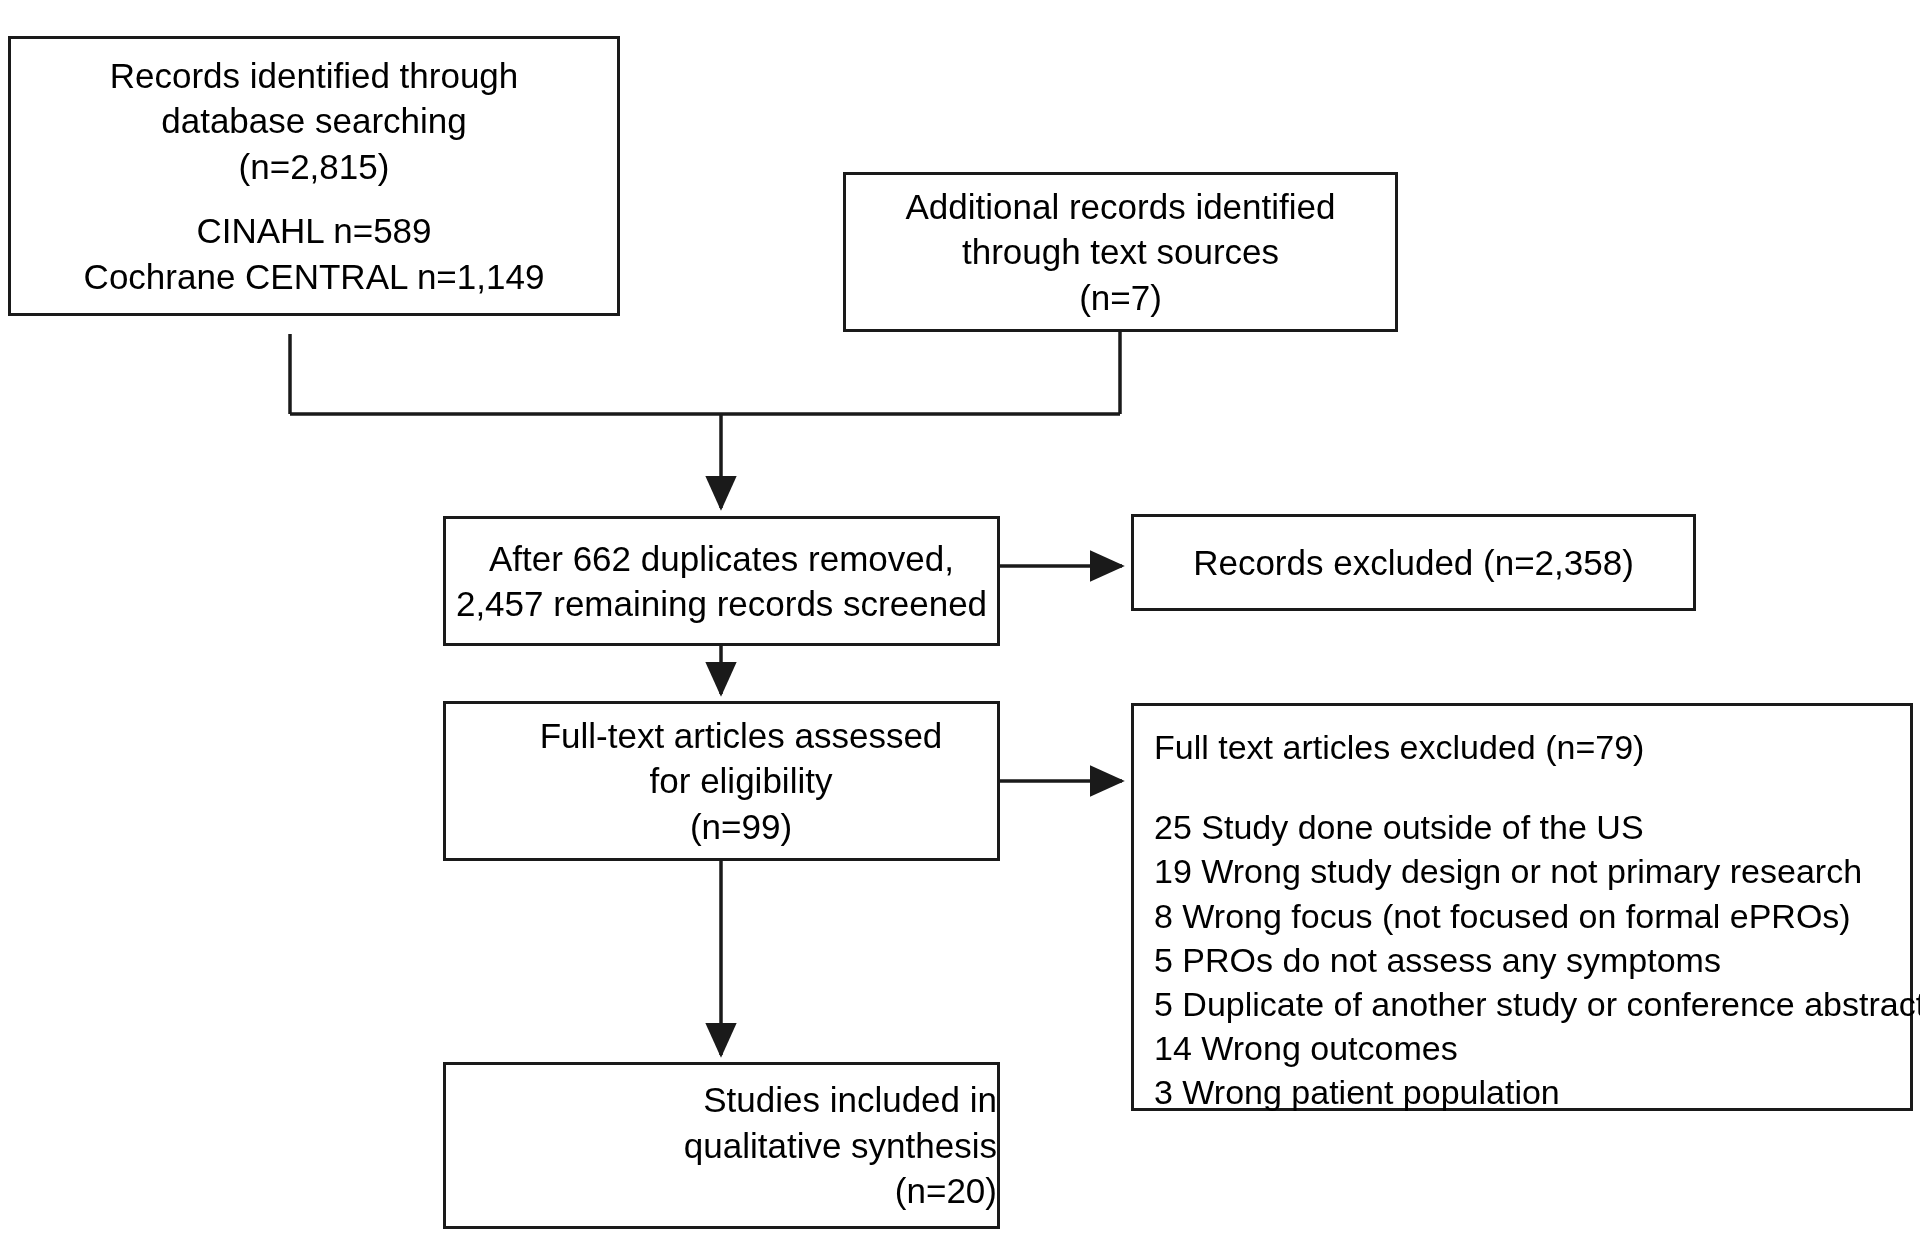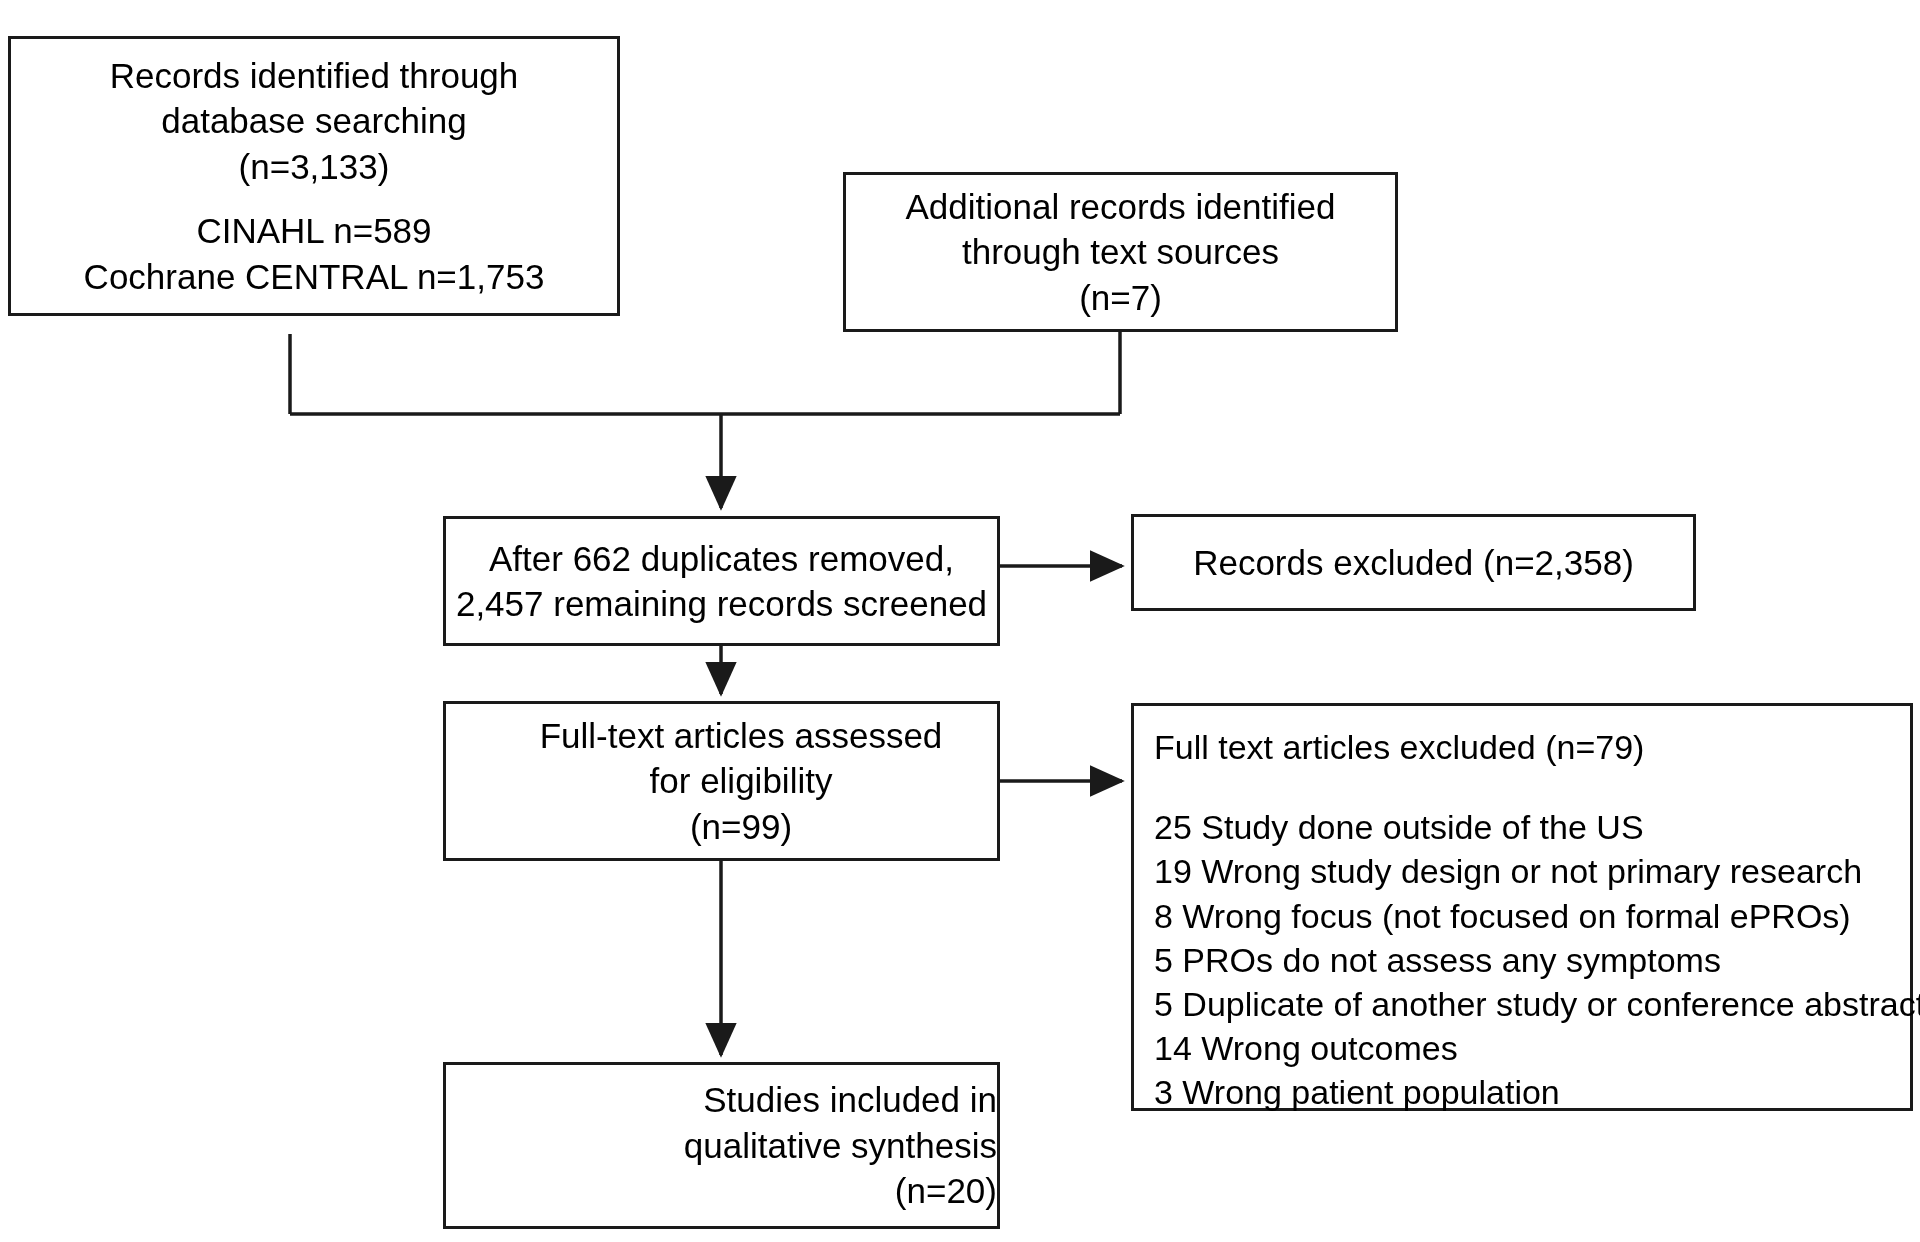--- a/index.html
+++ b/index.html
@@ -89,24 +89,24 @@
     <path d="M 721,646 L 721,694" stroke="#1a1a1a" stroke-width="3.5" fill="none" marker-end="url(#arrowhead)"></path>
 
     <path d="M 1000,781 L 1122,781" stroke="#1a1a1a" stroke-width="3.5" fill="none" marker-end="url(#arrowhead)"></path>
 
     <path d="M 721,861 L 721,1055" stroke="#1a1a1a" stroke-width="3.5" fill="none" marker-end="url(#arrowhead)"></path>
   </svg>
 
   <div class="node" id="node-identified">
     <span class="line-txt">Records identified through</span>
     <span class="line-txt">database searching</span>
-    <span class="line-txt">(n=3,133)</span>
+    <span class="line-txt">(n=2,815)</span>
     <span class="spacer-line"></span>
     <span class="line-txt">CINAHL n=589</span>
-    <span class="line-txt">Cochrane CENTRAL n=1,753</span>
+    <span class="line-txt">Cochrane CENTRAL n=1,149</span>
   </div>
 
   <div class="node" id="node-additional">
     <span class="line-txt">Additional records identified</span>
     <span class="line-txt">through text sources</span>
     <span class="line-txt">(n=7)</span>
   </div>
 
   <div class="node" id="node-screened">
     <span class="line-txt">After 662 duplicates removed,</span>

